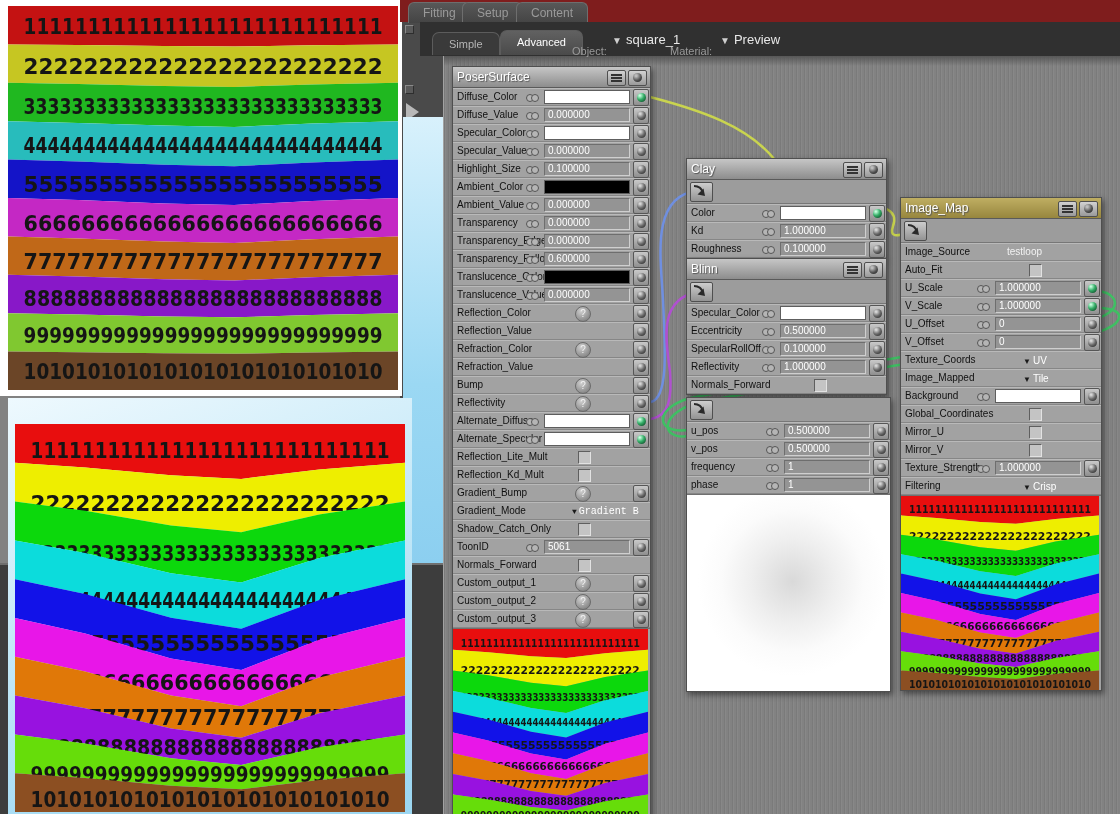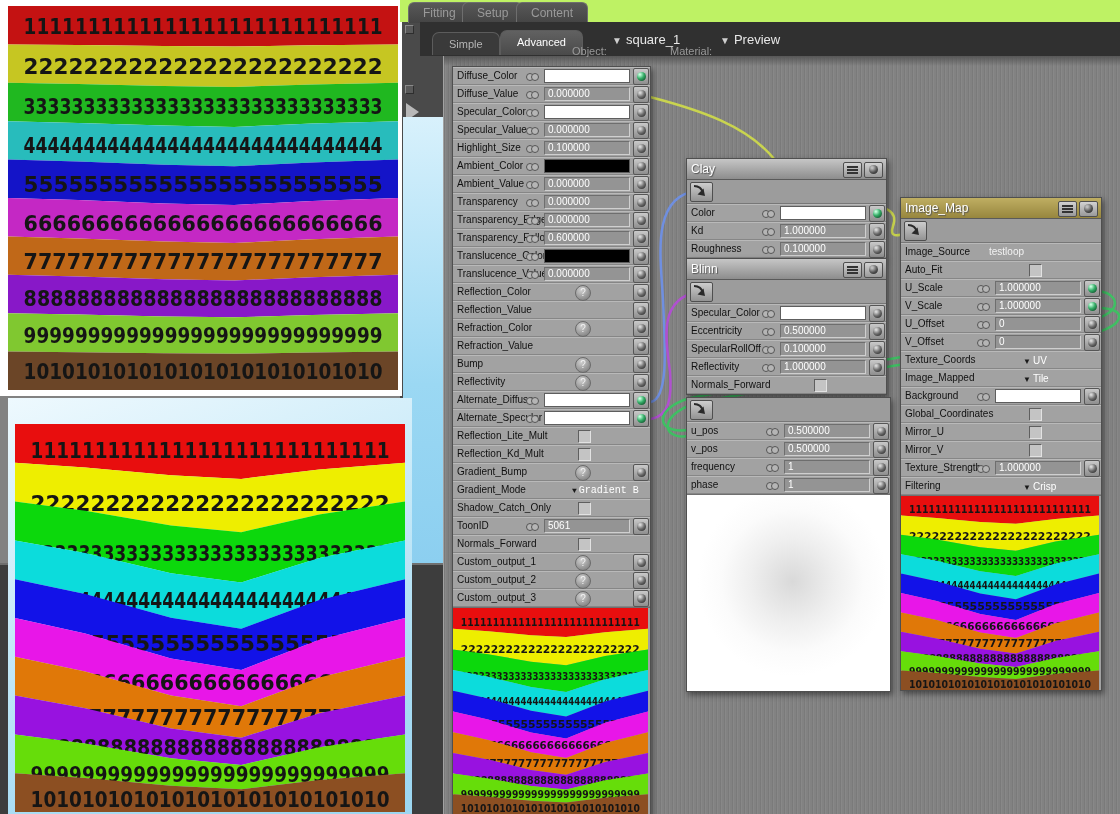--- a/index.html
+++ b/index.html
@@ -12,21 +12,21 @@
   #left-bottom{position:absolute;left:8px;top:398px;width:404px;height:416px;z-index:7;
     background:linear-gradient(160deg,#eef9fe 0%,#cdecf9 35%,#a9ddf4 75%,#9bd6f1 100%);}
   #left-bottom svg{position:absolute;left:7px;top:26px;}
   
   #dock{position:absolute;left:400px;top:22px;width:43px;height:792px;background:#4a4a4a;z-index:4;}
   #dock .sq{position:absolute;left:5px;width:7px;height:7px;background:#5a5a5a;border:1px solid #8a8a8a;border-right-color:#2e2e2e;border-bottom-color:#2e2e2e;}
   #dock .arrow{position:absolute;left:6px;top:81px;width:0;height:0;border-left:13px solid #b8b8b8;border-top:9px solid transparent;border-bottom:9px solid transparent;}
   #dock .blue{position:absolute;left:3px;top:95px;width:40px;height:446px;background:linear-gradient(180deg,#d8f1fc,#9bd8f3 60%,#8ccff0);}
   #dock .lower{position:absolute;left:0;top:541px;width:43px;height:251px;background:#3d3d3d;border-top:2px solid #707070;}
   
-  #topbar{position:absolute;left:400px;top:0;width:720px;height:22px;background:#bef264;z-index:8;}
+  #topbar{position:absolute;left:400px;top:0;width:720px;height:22px;background:#7f1d1d;z-index:8;}
   .toptab{position:absolute;top:2px;height:20px;padding:0 14px;background:linear-gradient(#585858,#444);
     border:1px solid #6e6e6e;border-bottom:none;border-radius:6px 6px 0 0;color:#9a9a9a;
     font-size:12px;line-height:20px;}
   #toolbar{position:absolute;left:420px;top:22px;width:700px;height:34px;background:#303030;z-index:8;}
   .subtab{position:absolute;height:22px;padding:0 16px;border:1px solid #5c5c5c;border-bottom:none;
     border-radius:7px 7px 0 0;font-size:11px;line-height:22px;}
   .subtab.inactive{top:10px;background:#3a3a3a;color:#b5b5b5;}
   .subtab.active{top:8px;height:24px;background:linear-gradient(#616161,#4a4a4a);color:#fff;}
   .tb-label{position:absolute;top:11px;font-size:11px;color:#9a9a9a;margin-top:12px;}
   .tb-value{position:absolute;top:10px;font-size:13px;color:#e8e8e8;}
@@ -163,20 +163,25 @@
 <svg id="wires">
   <path id="w-yellow1" fill="none" stroke-width="2.5" d="M 650 97 C 700 110, 748 126, 775 160 C 786 174, 790 182, 792 192" stroke="#c9d44f"></path>
   <path id="w-yellow2" fill="none" stroke-width="2.5" d="M 858 210 C 886 202, 898 212, 893 226 C 889 238, 897 236, 908 233" stroke="#c9d44f"></path>
   <path id="w-blue" fill="none" stroke-width="2.5" d="M 697 191 C 650 196, 661 260, 663 300 C 665 345, 669 398, 651 402" stroke="#6f8fe0"></path>
   <path id="w-purple" fill="none" stroke-width="2.5" d="M 697 292 C 656 300, 667 345, 670 372 C 672 398, 669 416, 651 419" stroke="#b050d0"></path>
   <path id="w-green1" fill="none" stroke-width="2.5" d="M 698 428 C 652 440, 650 404, 700 396 C 770 384, 830 368, 902 357 C 990 345, 1086 330, 1110 312 C 1121 302, 1112 292, 1097 291" stroke="#3fbf63"></path>
   <path id="w-green2" fill="none" stroke-width="2.5" d="M 700 433 C 658 448, 654 410, 706 401 C 775 389, 838 374, 906 364 C 992 352, 1092 342, 1115 324 C 1126 313, 1114 308, 1097 308" stroke="#3fbf63"></path>
 </svg>
 
 <div class="node" id="n-poser" style="left:452px;top:66px;width:197px">
+      <div class="nhead"><span>PoserSurface</span><span class="hbtn list">
+          <i></i>
+        </span><span class="hbtn prev">
+          <i></i>
+        </span></div>
       <div class="nrow">
         <span class="lbl">Diffuse_Color</span>
         <span class="chain" style="left: 73px;">
           <i></i>
           <i></i>
         </span>
         <span class="swatch" style="left: 91px; width: 84px; background: rgb(255, 255, 255);"></span>
         <span class="plug on">
           <i></i>
         </span>
@@ -613,21 +618,21 @@
           <i></i>
         </span></div>
       <div class="outrow">
         <div class="outbtn"><svg width="19" height="16" viewBox="0 0 19 16">
             <path d="M3 3 C9 3 11 6 12 10" stroke="#2a2a2a" stroke-width="2.2" fill="none"></path>
             <path d="M6.5 11.5 L14 13 L12.5 5.5 Z" fill="#2a2a2a"></path>
           </svg></div>
       </div>
       <div class="nrow">
         <span class="lbl">Image_Source</span>
-        <span class="freetext" style="left: 88px;">testloop</span>
+        <span class="freetext" style="left: 106px;">testloop</span>
       </div>
       <div class="nrow">
         <span class="lbl">Auto_Fit</span>
         <span class="chk" style="left: 128px;"></span>
       </div>
       <div class="nrow">
         <span class="lbl">U_Scale</span>
         <span class="chain" style="left: 76px;">
           <i></i>
           <i></i>

